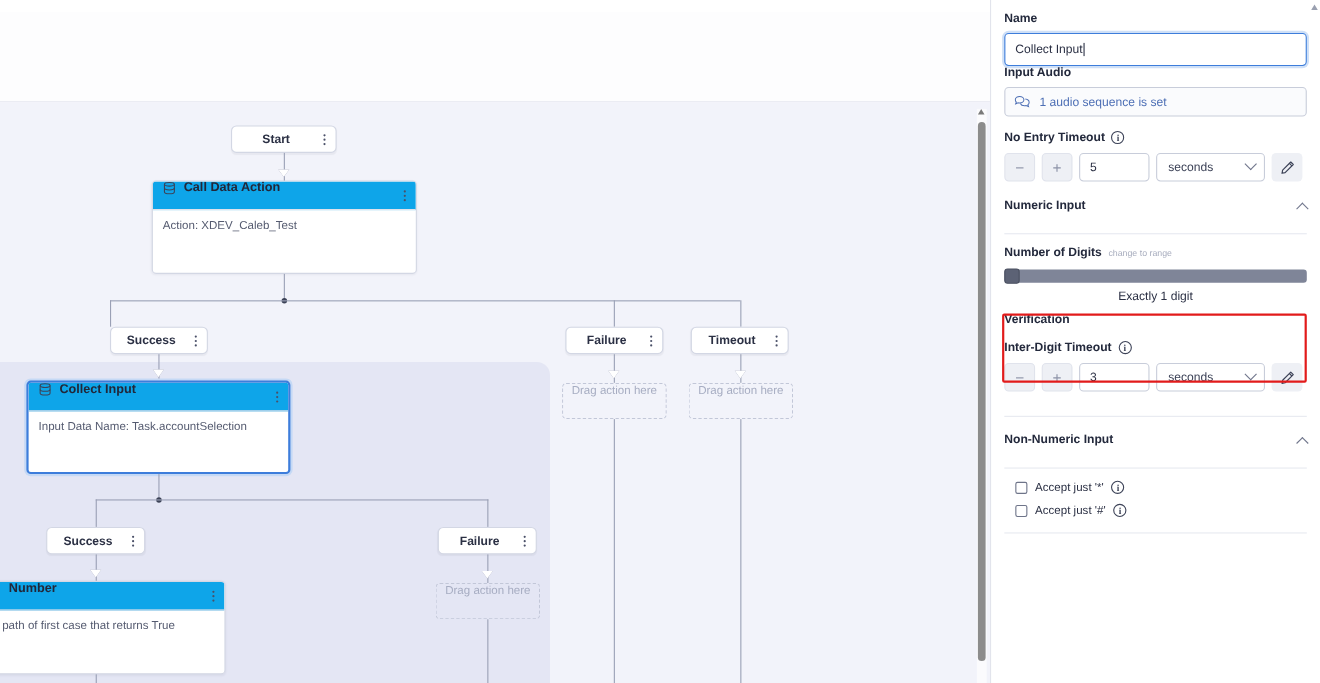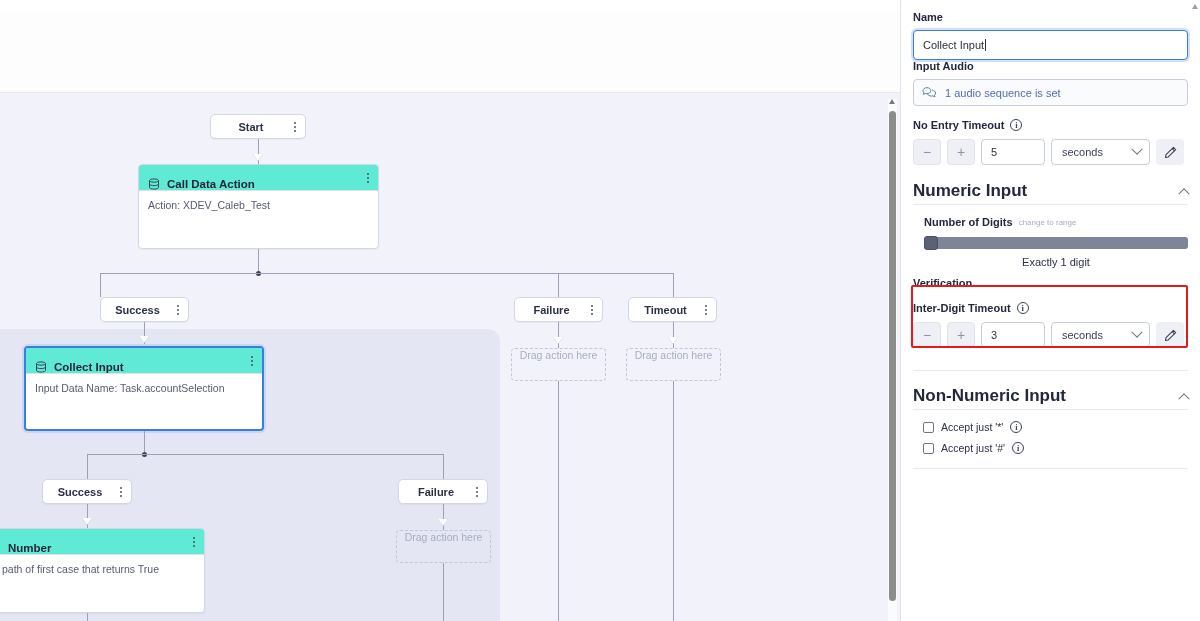--- a/index.html
+++ b/index.html
@@ -80,23 +80,23 @@
     border-radius: 4px;
     box-shadow: 0 1px 2px rgba(30,35,60,.06);
     overflow: hidden;
   }
   .card.selected {
     border: 2px solid #3d7ddb;
     box-shadow: 0 0 0 2px #c5d9f5;
   }
   .card-head {
     height: 26px;
-    background: #5eead4;
+    background: #0ea5e9;
     border-bottom: 1px solid #dfe2ec;
-    display: flex; align-items: flex-end;
+    display: flex; align-items: flex-start;
     padding: 0 9px;
     position: relative;
   }
   .card-head .title {
     font-size: 11.5px; font-weight: bold; color: #222739;
     margin-left: 7px;
   }
   .card-body {
     padding: 8px 9px;
     font-size: 10.5px; color: #555b70;
@@ -218,23 +218,23 @@
     border-bottom: 1.4px solid #70768c;
     transform: rotate(-135deg) translate(-2px,-2px);
   }
   .pencil-btn {
     width: 28px; height: 26px;
     background: #eef0f5; border-radius: 4px;
     display: flex; align-items: center; justify-content: center;
   }
   .section-head {
     display: flex; align-items: center; justify-content: space-between;
-    font-size: 17px; font-weight: bold; color: #23293c;
+    font-size: 11px; font-weight: bold; color: #23293c;
     border-bottom: 1px solid #e7e9f0;
-    padding-bottom: 3px;
+    padding-bottom: 19px;
   }
   .red-box {
     position: absolute;
     border: 2.5px solid #e21b1b;
     border-radius: 2px;
     pointer-events: none;
   }
   .slider-track {
     height: 12px; border-radius: 3px;
     background: #7f8598;
@@ -468,21 +468,21 @@
         </div>
       </div>
     </div>
 
     <div style="margin-top:16px;">
       <div class="section-head">
         <span>Numeric Input</span>
         <span class="chev-up"></span>
       </div>
 
-      <div style="position:relative; margin-top:11px;margin-left:11px;">
+      <div style="position:relative; margin-top:11px;">
         <div class="fld-label">
           <span>Number of Digits</span>
           <span class="small-link">change to range</span>
         </div>
         <div class="slider-track" style="margin-top:9px;">
           <div class="slider-thumb"></div>
         </div>
         <div style="text-align:center; font-size:11px; color:#2b3044; margin-top:7px;">Exactly 1 digit</div>
       </div>
 

